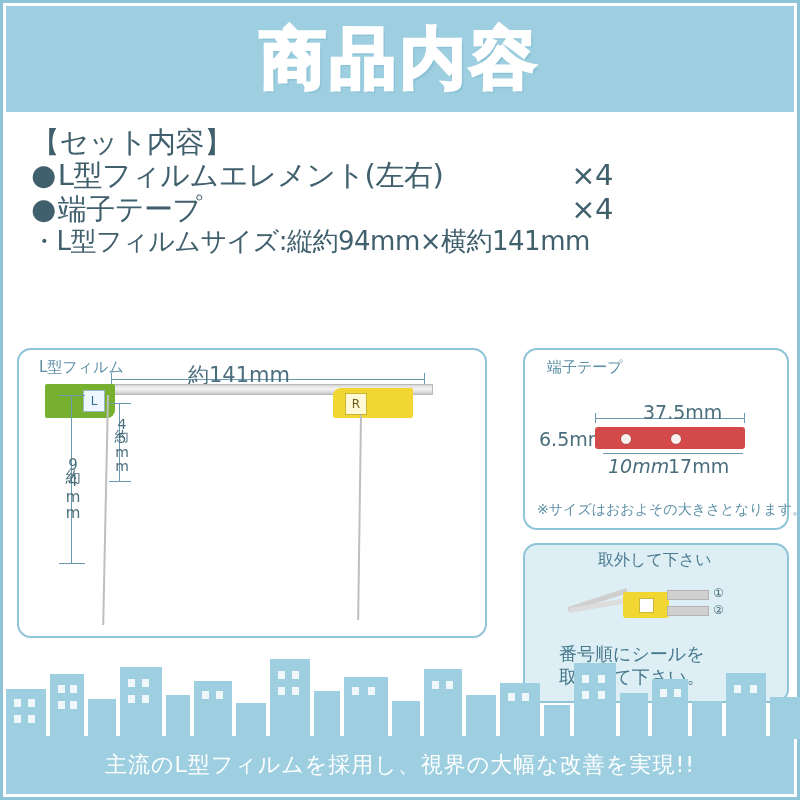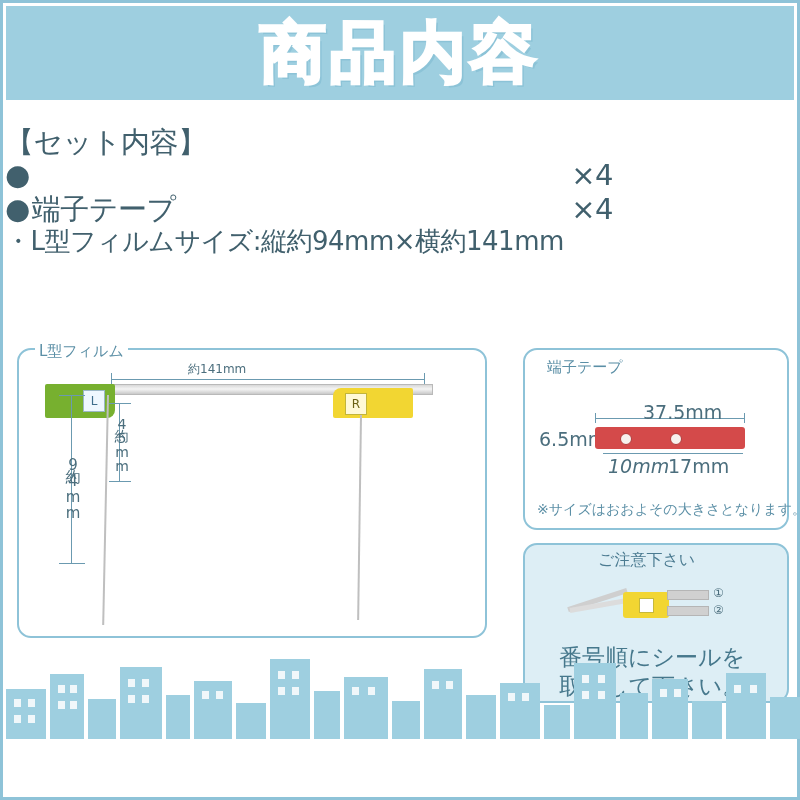--- a/index.html
+++ b/index.html
@@ -11,39 +11,39 @@
     position:relative;
   }
   .page{
     position:absolute;inset:0;
     border:3px solid #8ec3d8;
     box-sizing:border-box;
     background:#ffffff;
   }
   
   .header{
-    position:absolute;left:3px;top:3px;right:3px;height:94px;
+    position:absolute;left:3px;top:3px;right:3px;height:106px;
     background:#9ecfe0;
     display:flex;align-items:center;justify-content:center;
   }
   .header-title{
     font-size:66px;
     font-weight:bold;
     color:#ffffff;
     letter-spacing:4px;
     -webkit-text-stroke:3px #ffffff;
     text-shadow:
       0 0 0 #fff,
       3px 3px 0 #8cc3d7,
       -1px -1px 0 #8cc3d7;
     font-family:"DejaVu Sans","Liberation Sans",sans-serif;
   }
   
   .specs{
-    position:absolute;left:2px;top:124px;right:14px;
+    position:absolute;left:28px;top:124px;right:14px;
     color:#3f5a66;
     line-height:1.08;
   }
   .spec-line{
     font-size:29px;
     color:#41606d;
     white-space:nowrap;
     margin-bottom:2px;
     letter-spacing:-0.5px;
   }
@@ -65,21 +65,21 @@
     font-size:15px;
     color:#5b8fa6;
     background:#fff;
     padding:0 4px;
     white-space:nowrap;
   }
   #panel-film{left:14px;top:345px;width:470px;height:290px;}
   #panel-tape{left:520px;top:345px;width:266px;height:182px;}
   #panel-caution{left:520px;top:540px;width:266px;height:160px;background:#ddeef5;border-color:#8ec3d8;}
   
-  .lbl-141{position:absolute;left:185px;top:358px;font-size:12px;color:#4b6e7d;}
+  .lbl-141{position:absolute;left:185px;top:358px;font-size:21px;color:#4b6e7d;}
   .film-bar{
     position:absolute;left:100px;top:381px;width:330px;height:11px;
     background:linear-gradient(#d8d8d8,#f4f4f4 45%,#c9c9c9);
     border:1px solid #b9b9b9;box-sizing:border-box;
   }
   .film-green{
     position:absolute;left:42px;top:381px;width:70px;height:34px;
     background:#77b02f;border-radius:2px 2px 8px 2px;
   }
   .film-green .chip{
@@ -152,21 +152,21 @@
   }
   .ca-chip{position:absolute;left:96px;top:20px;width:13px;height:13px;background:#fff;border:1px solid #c6b93c;}
   .ca-wire{position:absolute;left:22px;top:10px;width:62px;height:5px;background:#cfcfcf;transform:rotate(-18deg);transform-origin:right;}
   .ca-wire2{position:absolute;left:26px;top:20px;width:58px;height:5px;background:#dcdcdc;transform:rotate(-10deg);transform-origin:right;}
   .ca-tab1{position:absolute;left:124px;top:12px;width:40px;height:8px;background:#d0d0d0;border:1px solid #b5b5b5;}
   .ca-tab2{position:absolute;left:124px;top:28px;width:40px;height:8px;background:#d0d0d0;border:1px solid #b5b5b5;}
   .ca-num{position:absolute;font-size:12px;color:#4b6e7d;}
   #ca-n1{left:170px;top:8px;}
   #ca-n2{left:170px;top:25px;}
   .caution-text{
-    position:absolute;left:556px;top:640px;font-size:23px;color:#46788c;line-height:1.25;white-space:nowrap;
+    position:absolute;left:556px;top:640px;font-size:18px;color:#46788c;line-height:1.25;white-space:nowrap;
   }
   
   .skyline{
     position:absolute;left:3px;right:3px;bottom:58px;height:110px;
   }
   .footer{
     position:absolute;left:3px;right:3px;bottom:3px;height:58px;
     background:#9ecfe0;display:flex;align-items:center;justify-content:center;
   }
   .footer-text{
@@ -180,34 +180,35 @@
 
   <div class="header">
     <div class="header-title">商品内容</div>
   </div>
 
   <div class="specs">
     <div class="spec-line">【セット内容】</div>
 
     <div class="spec-line bullet">
       <span class="dot">●</span>
+      <span class="lbl">L型フィルムエレメント(左右)</span>
       <span class="qty">×4</span>
     </div>
 
     <div class="spec-line bullet">
       <span class="dot">●</span>
       <span class="lbl">端子テープ</span>
       <span class="qty">×4</span>
     </div>
 
     <div class="spec-line small">・L型フィルムサイズ:縦約94mm×横約141mm</div>
   </div>
 
   <div class="panel" id="panel-film"></div>
-  <div class="panel-title" style="left:32px;top:339px;text-align:right;">L型フィルム</div>
+  <div class="panel-title" style="left:32px;top:355px;text-align:right;">L型フィルム</div>
 
   <div class="tick" id="tick141-line"></div>
   <div class="tick" id="tick141-a"></div>
   <div class="tick" id="tick141-b"></div>
   <div class="lbl-141">約141mm</div>
 
   <div class="film-bar"></div>
   <div class="film-green">
     <div class="chip">L</div>
   </div>
@@ -237,21 +238,21 @@
   <div class="tape-dim" id="t-65">6.5mm</div>
   <div class="tape-strip"></div>
   <div class="tape-hole" id="hole1"></div>
   <div class="tape-hole" id="hole2"></div>
   <div id="tape-line-bot"></div>
   <div class="tape-dim" id="t-10">10mm</div>
   <div class="tape-dim" id="t-17">17mm</div>
   <div class="tape-note">※サイズはおおよその大きさとなります。</div>
 
   <div class="panel" id="panel-caution"></div>
-  <div class="caution-title">ご注意下さい</div>
+  <div class="caution-title">取外して下さい</div>
   <div class="caution-art">
     <div class="ca-wire"></div>
     <div class="ca-wire2"></div>
     <div class="ca-yellow"></div>
     <div class="ca-chip"></div>
     <div class="ca-tab1"></div>
     <div class="ca-tab2"></div>
     <div class="ca-num" id="ca-n1">①</div>
     <div class="ca-num" id="ca-n2">②</div>
   </div>
@@ -315,14 +316,17 @@
         <rect x="576" y="62" width="7" height="8"></rect>
           <rect x="592" y="62" width="7" height="8"></rect>
         <rect x="654" y="60" width="7" height="8"></rect>
           <rect x="668" y="60" width="7" height="8"></rect>
         <rect x="728" y="56" width="7" height="8"></rect>
           <rect x="744" y="56" width="7" height="8"></rect>
       </g>
     </svg>
   </div>
 
+  <div class="footer">
+    <div class="footer-text">主流のL型フィルムを採用し、視界の大幅な改善を実現!!</div>
+  </div>
 
 </div>
 
 </body></html>

